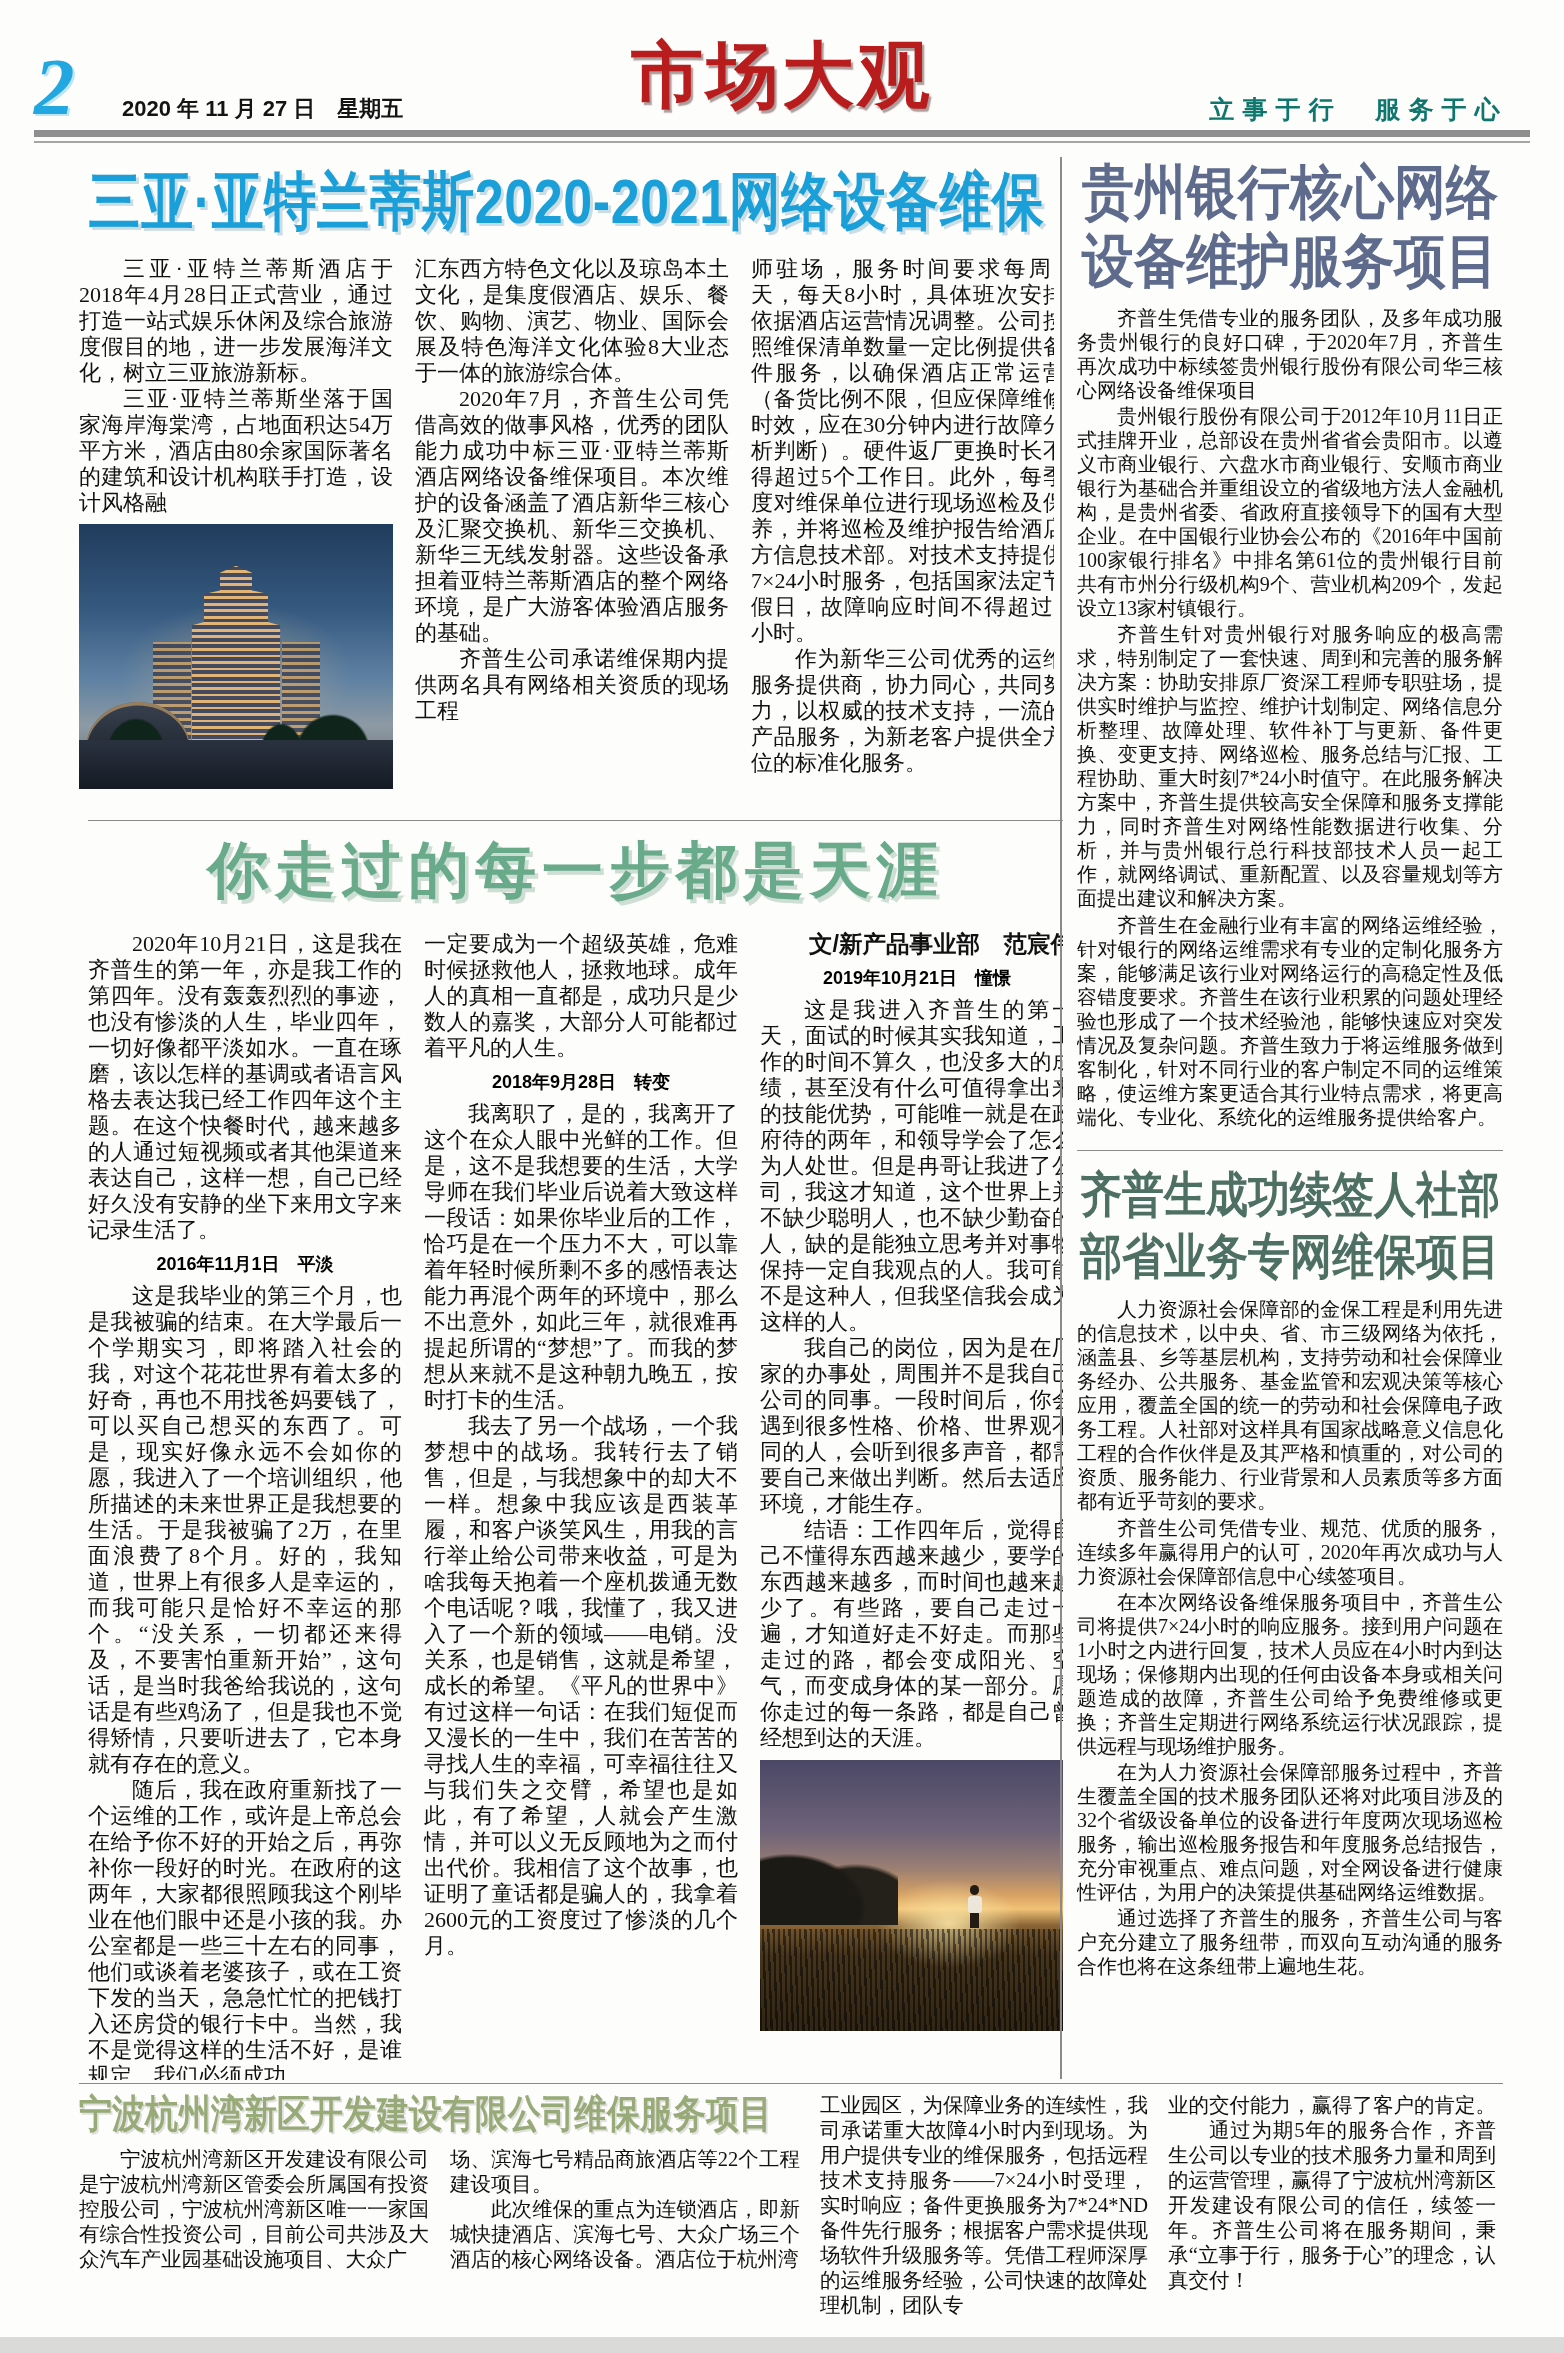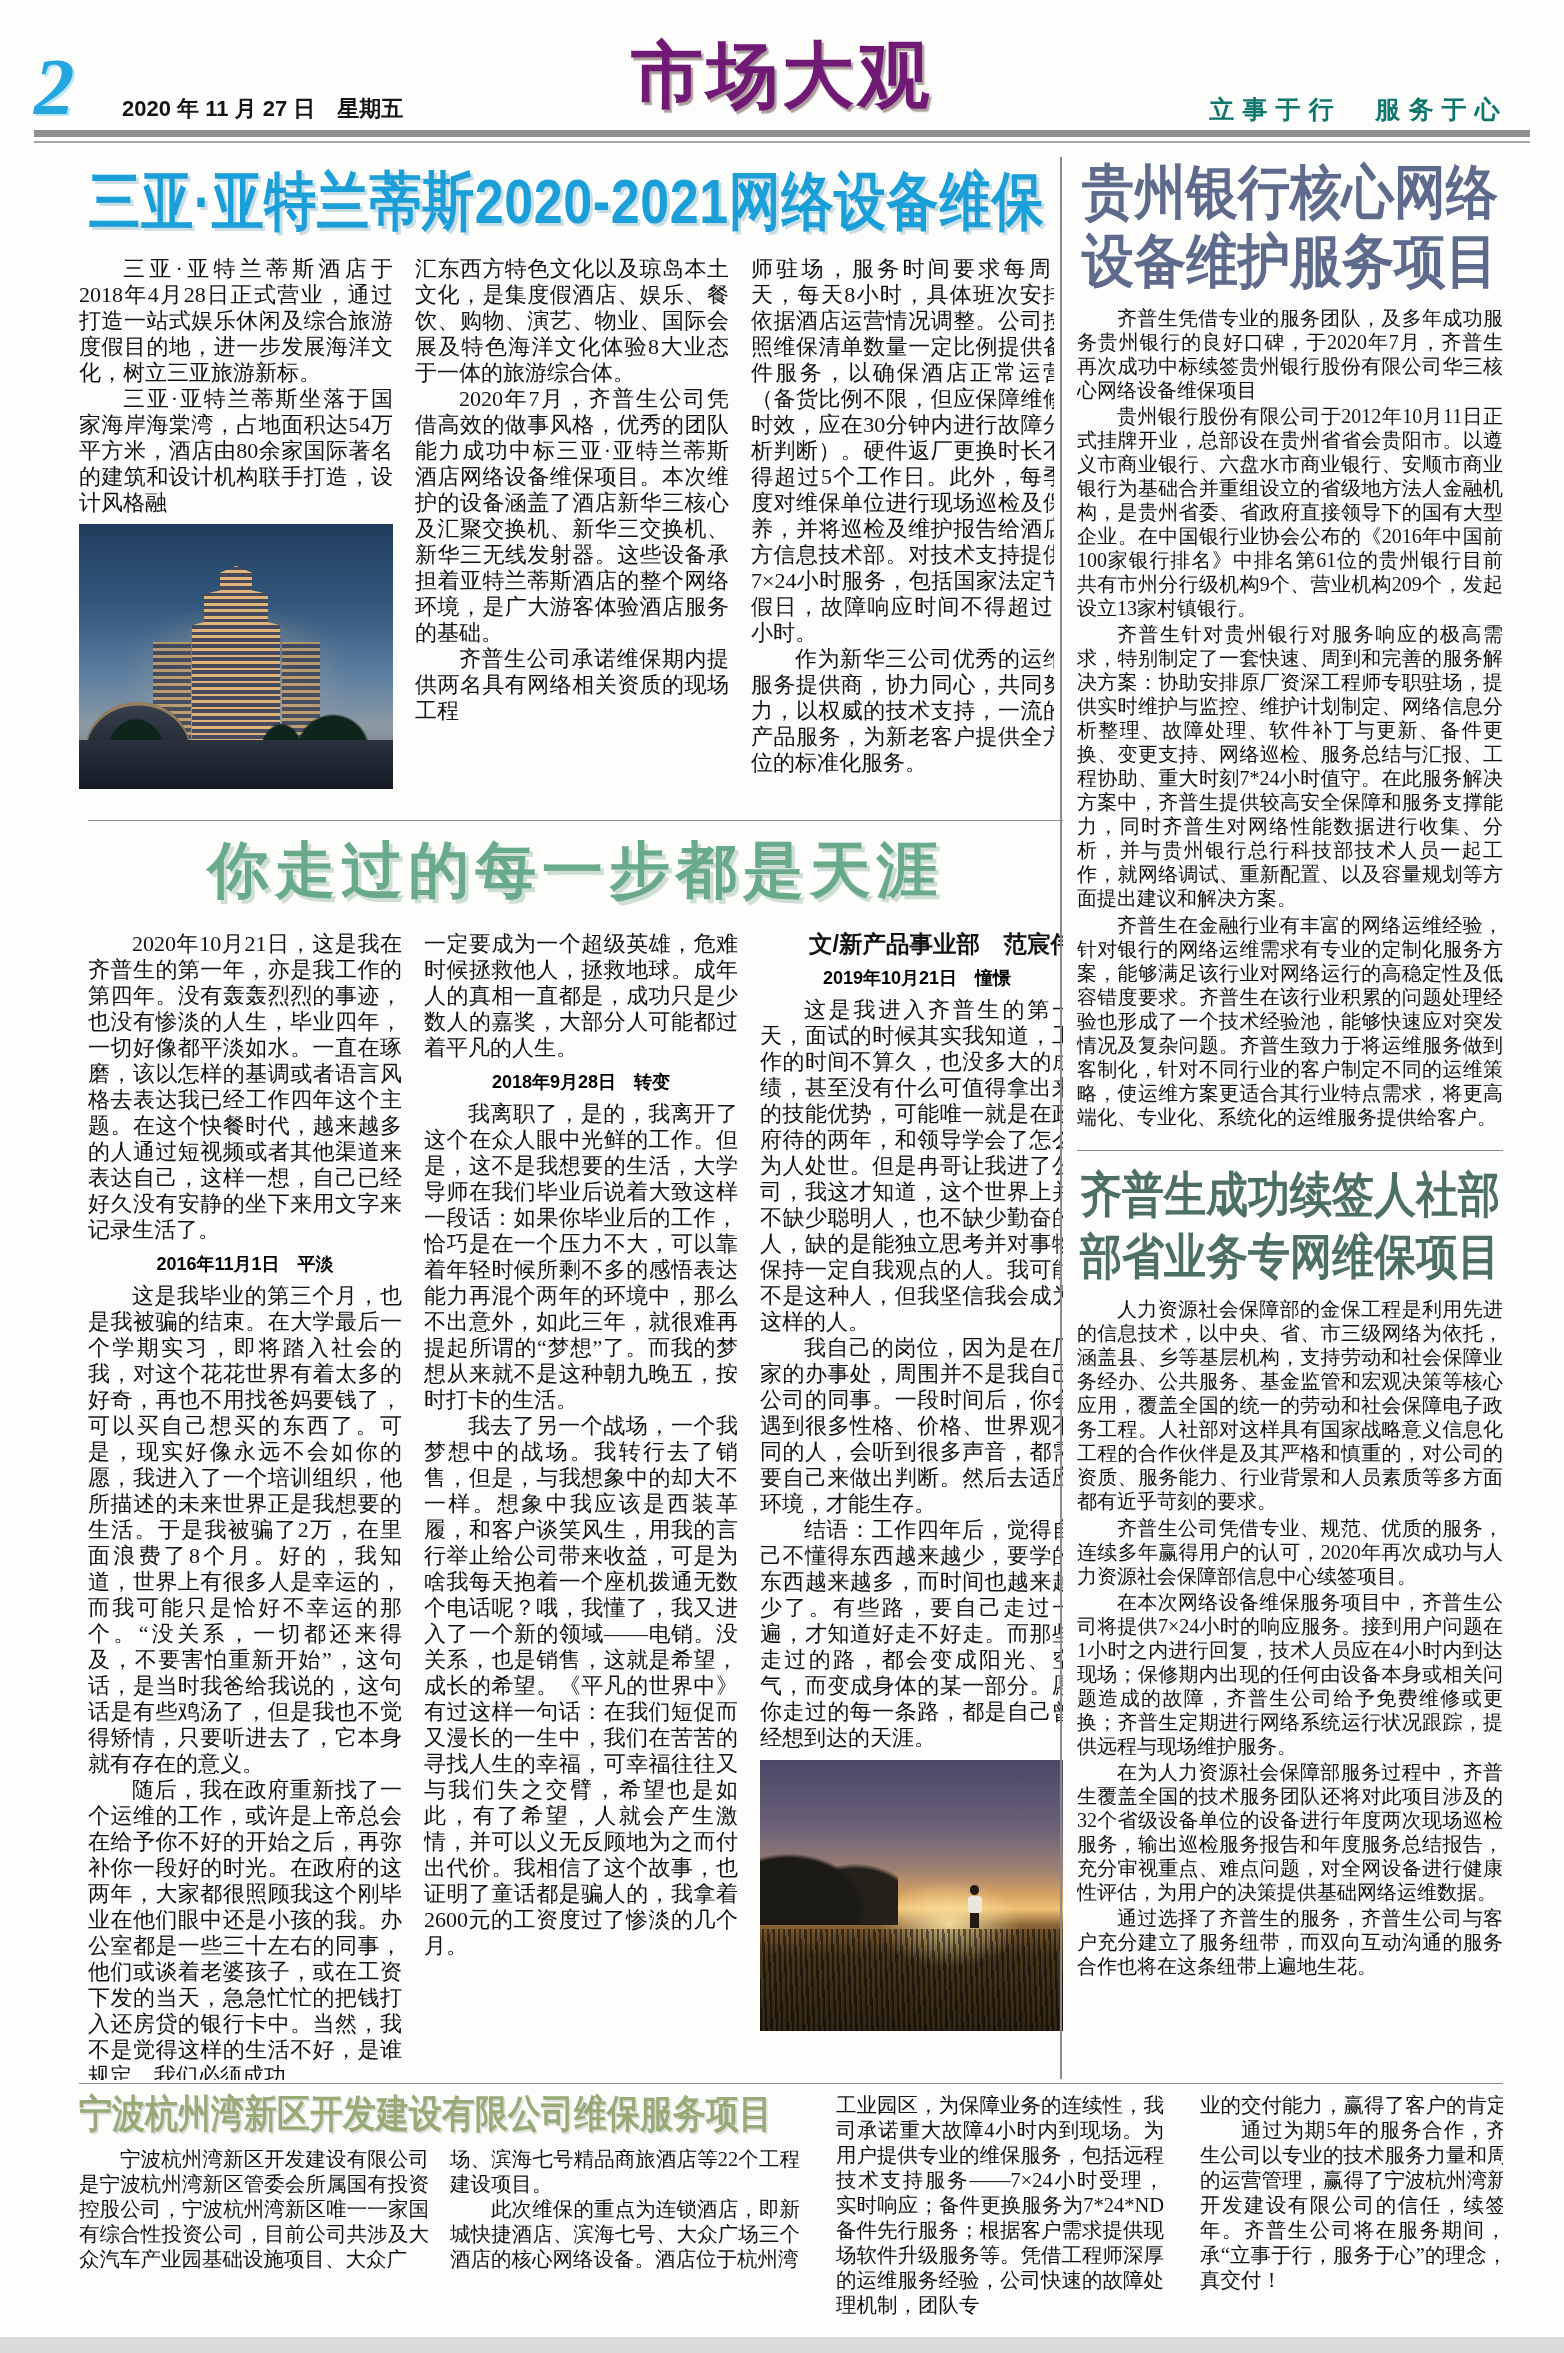--- a/index.html
+++ b/index.html
@@ -4,21 +4,21 @@
 <style>
   html,body{margin:0;padding:0;background:#e9e9e7;}
   .page{position:relative;width:1564px;height:2354px;background:#fdfdfb;margin:0 auto;overflow:hidden;
         font-family:"Liberation Serif","DejaVu Serif",serif;color:#111;}
   
   .pagenum{position:absolute;left:34px;top:41px;font-size:81px;font-style:italic;font-weight:bold;
            color:#23a7e0;text-shadow:2.3px 2.3px 0 #bfe4f4;font-family:"Liberation Serif",serif;}
   .hdate{position:absolute;left:122px;top:94px;font-size:22px;font-weight:bold;
          font-family:"Liberation Sans","DejaVu Sans",sans-serif;color:#141414;}
   .masthead{position:absolute;left:0;right:0;top:28px;margin:0;text-align:center;font-size:72px;
-            font-weight:bold;color:#701a75;letter-spacing:3.5px;
+            font-weight:bold;color:#b91c1c;letter-spacing:3.5px;
             text-shadow:2.3px 2.9px 1.2px rgba(70,40,40,.45);font-family:"Liberation Serif",serif;}
   .slogan{position:absolute;right:56px;top:93px;font-size:25px;font-weight:bold;letter-spacing:8.2px;
           color:#0f766e;font-family:"Liberation Sans","DejaVu Sans",sans-serif;}
   .rule-thick{position:absolute;left:34px;right:34px;top:130px;height:6.5px;background:#8f8f8f;}
   .rule-thin{position:absolute;left:34px;right:34px;top:141px;height:2.3px;background:#a5a5a5;}
   
   p{margin:0;text-align:justify;}
   .indent{text-indent:2em;}
   .cont{text-indent:0;}
   .subhead{font-family:"Liberation Sans","DejaVu Sans",sans-serif;font-weight:bold;font-size:18px;
@@ -43,21 +43,21 @@
   .vline{position:absolute;left:1060px;top:157px;width:1.8px;height:1922px;background:#8a8a8a;}
   .rightcol{position:absolute;left:1077px;top:158px;width:426px;height:1922px;overflow:hidden;}
   .rightcol .rhead{margin:8.2px 0 17.6px;text-align:center;font-weight:bold;
                    font-family:"Liberation Serif","DejaVu Serif",serif;}
   .rhead.guizhou{font-size:52px;line-height:61px;color:#5e6b8d;transform:scaleY(1.12);transform-origin:center;}
   .rhead.renshe{font-size:42px;line-height:54px;color:#4e6f63;transform:scaleY(1.15);transform-origin:center;}
   .rightcol p{font-size:20px;line-height:24px;margin-bottom:2.3px;}
   .rdivider{border:none;border-top:1.8px solid #8a8a8a;margin:21px 0;}
   
   .bottom{position:absolute;left:79px;top:2083px;width:1424px;height:254px;overflow:hidden;
-          border-top:1.8px solid #8a8a8a;padding-top:9.4px;box-sizing:border-box;display:flex;gap:36px;}
+          border-top:1.8px solid #8a8a8a;padding-top:9.4px;box-sizing:border-box;display:flex;gap:20px;}
   .bottom .b-left{flex:0 0 721px;width:721px;}
   .bottom h2{margin:0 0 10.6px;white-space:nowrap;font-size:33px;line-height:43px;font-weight:bold;
              font-family:"Liberation Serif","DejaVu Serif",serif;color:#99aa79;
              transform:scaleY(1.18);transform-origin:left center;
              text-shadow:1.8px 1.8px 0 rgba(0,0,0,.12);}
   .b-cols{display:flex;gap:21px;}
   .b-cols .bcol{flex:0 0 350px;width:350px;font-size:20.5px;line-height:25px;overflow:hidden;}
   .bottom .b-col3,.bottom .b-col4{flex:0 0 328px;width:328px;font-size:20.5px;line-height:25px;overflow:hidden;}
   .footer-strip{position:absolute;left:0;top:2337px;width:1564px;height:16.4px;background:#dadad8;}
   

